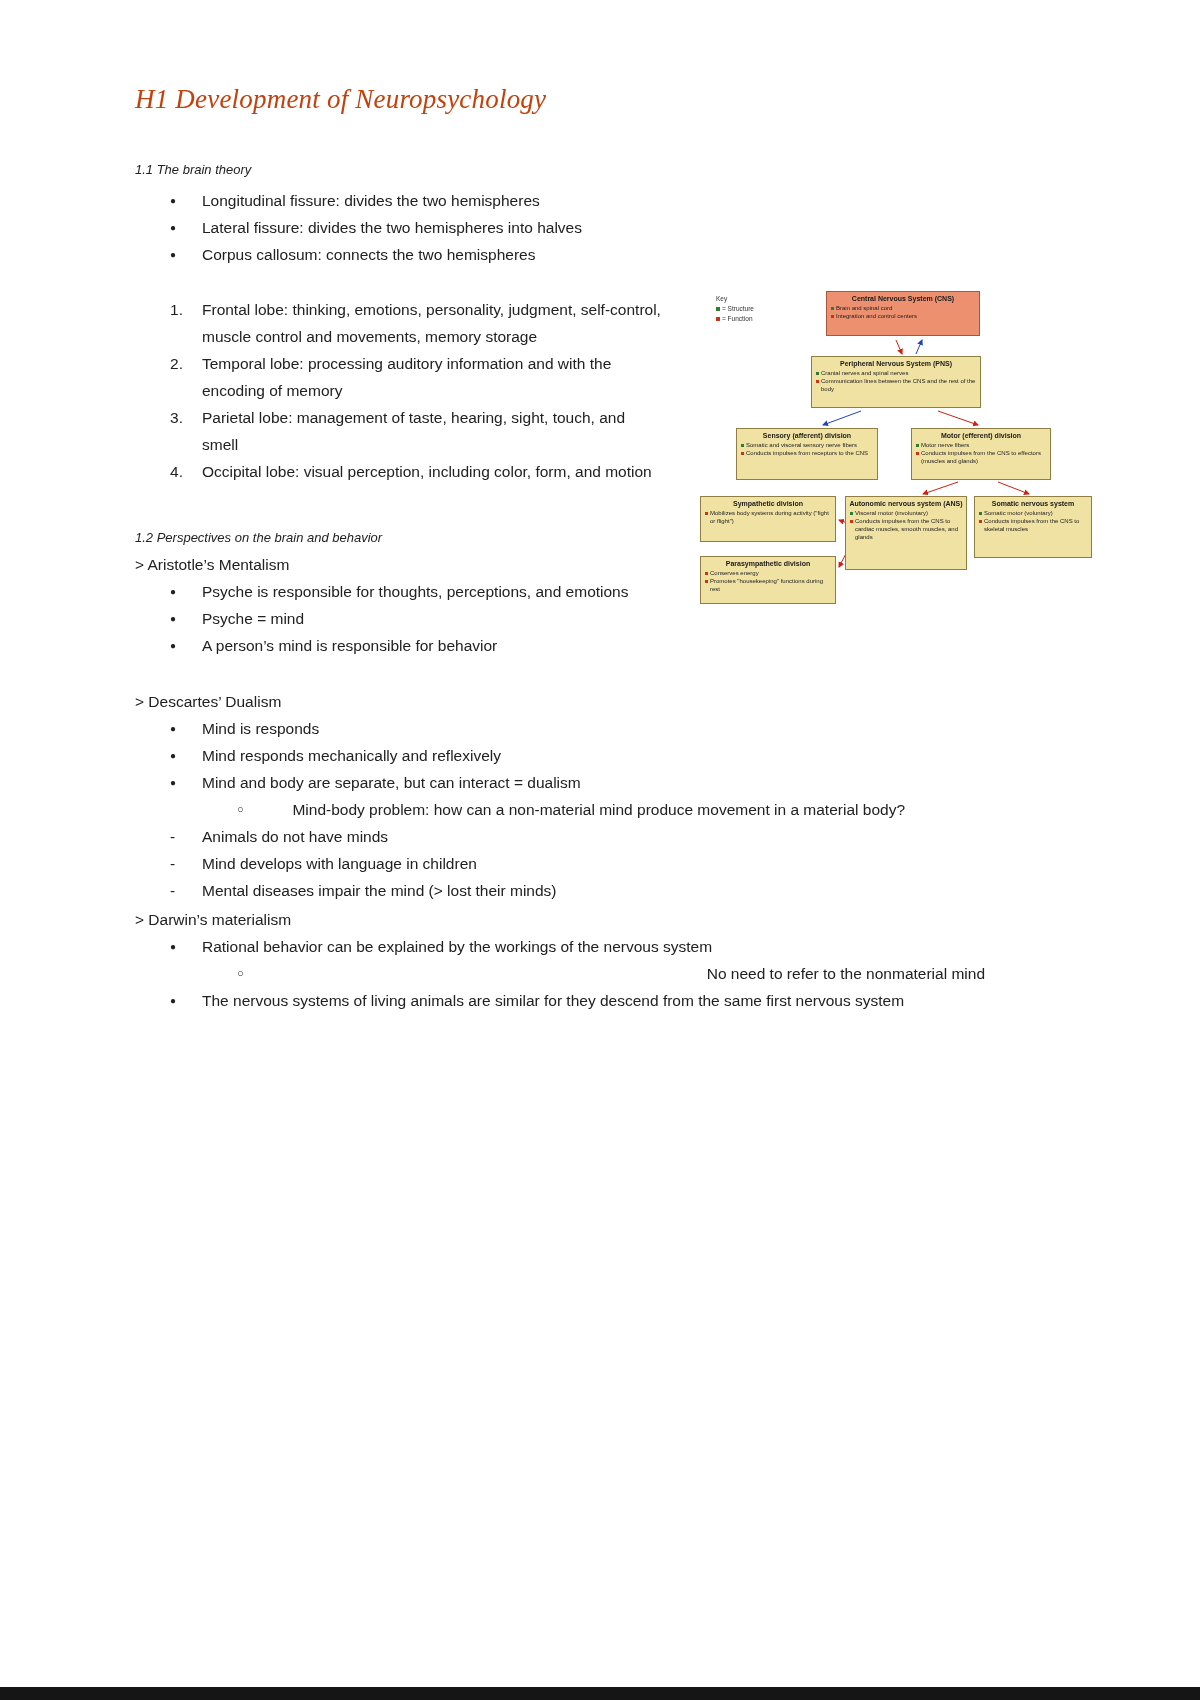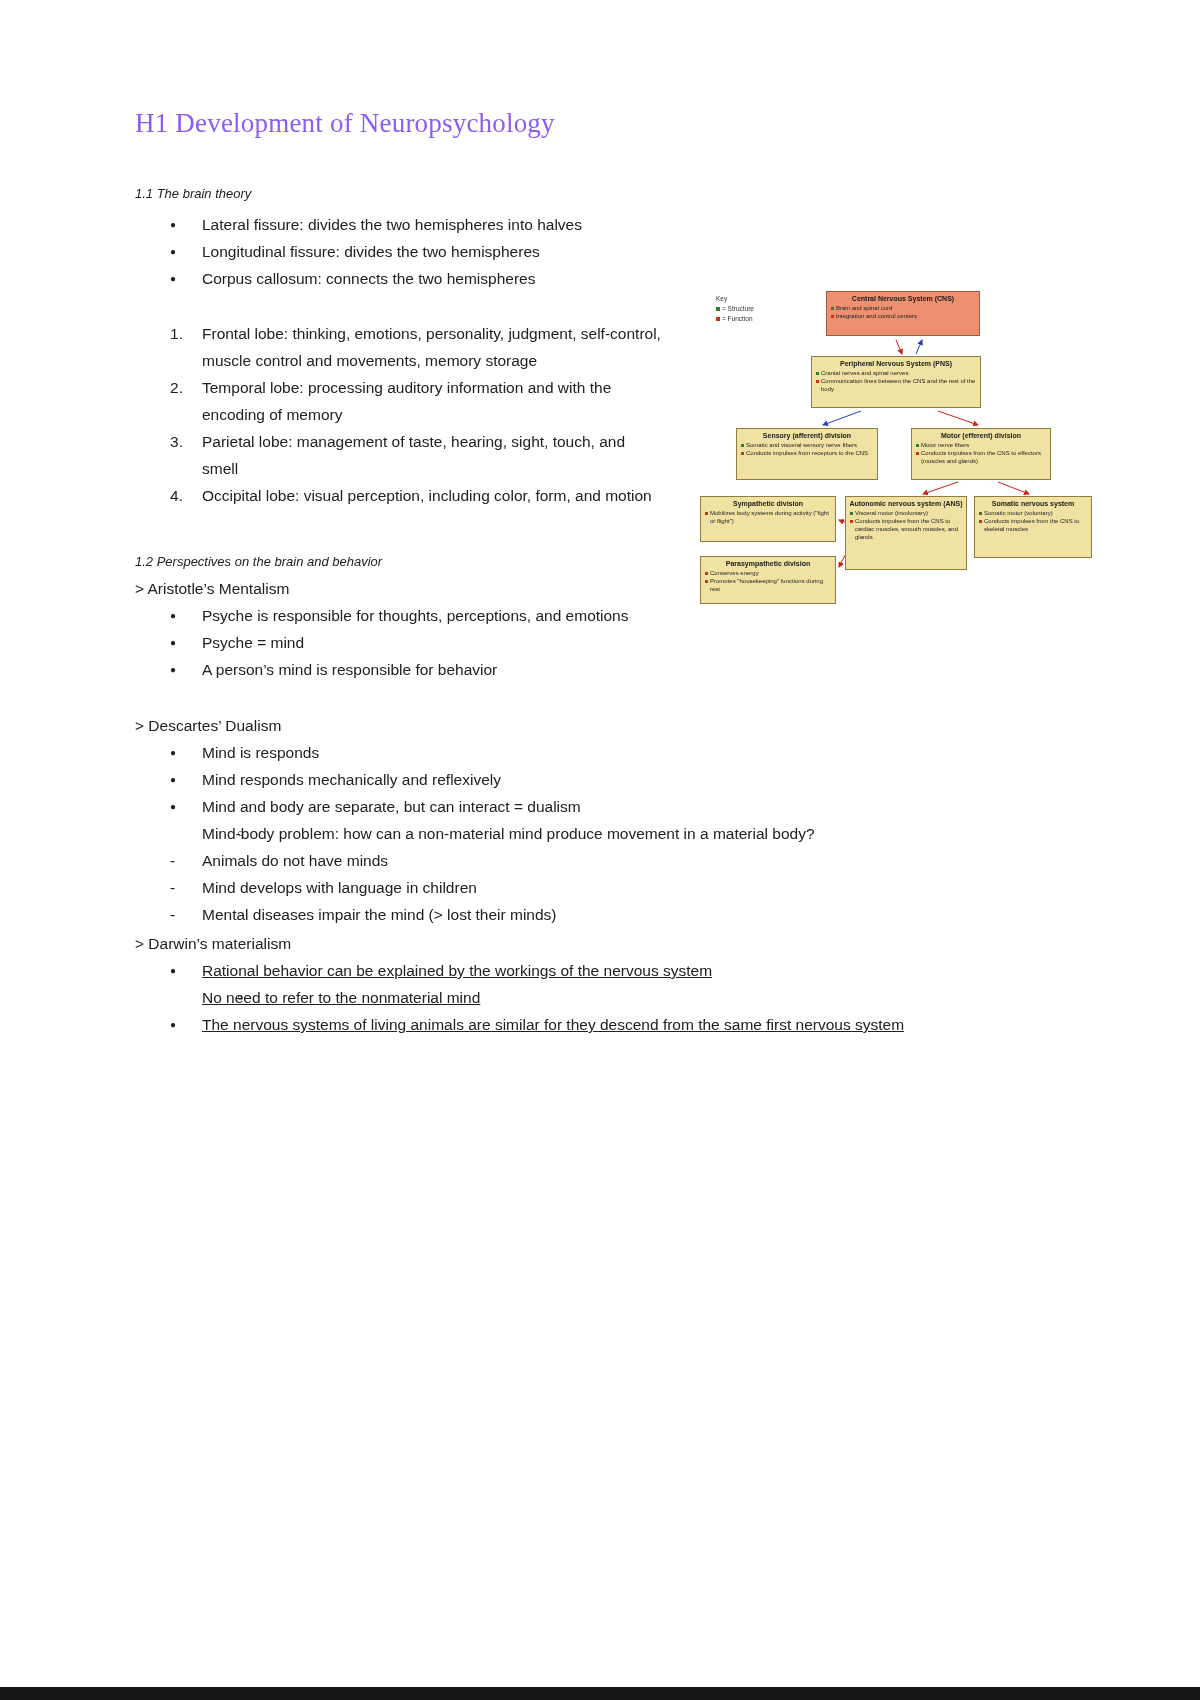--- a/index.html
+++ b/index.html
@@ -3,37 +3,37 @@
 <meta charset="utf-8">
 <style>
   html,body{margin:0;padding:0;}
   body{
     width:1200px;height:1700px;position:relative;background:#ffffff;
     font-family:"Liberation Sans",sans-serif;color:#212121;overflow:hidden;
   }
   .content{position:relative;padding:0 135px;}
   .doc-title{
     font-family:"Liberation Serif",serif;font-weight:400;
-    font-size:27px;color:#8b5cf6;margin:0;padding-top:108px;letter-spacing:.2px;
+    font-size:27px;color:#c2410c;margin:0;padding-top:84px;letter-spacing:.2px;font-style:italic;
   }
   .sec-heading{font-style:italic;font-size:13px;font-weight:400;margin:44px 0 0 0;line-height:22px;}
   .sec-heading.second{margin-top:42px;}
   .gt-heading{font-size:15.5px;margin:2px 0 0 0;line-height:27px;}
   .gt-heading.gap-lg{margin-top:29px;}
   .gt-heading.gap-md{}
 
   ul.blist,ol.nlist{list-style:none;margin:0;padding:0;width:930px;}
   ul.blist.narrow{width:530px;}
-  ul.blist.w850{width:850px;text-decoration:underline;}
+  ul.blist.w850{width:850px;}
   ul.blist li,ol.nlist li{position:relative;padding-left:67px;line-height:27px;font-size:15.5px;}
   ul.blist{margin-top:6px;}
   ul.blist.tight{margin-top:0;}
   li.b::before{content:"\25CF";position:absolute;left:35px;top:0;font-size:10px;line-height:27px;}
   li.d::before{content:"-";position:absolute;left:35px;top:0;font-size:15.5px;line-height:27px;}
-  li.o{padding-left:133px;}
+  li.o{padding-left:133px;text-align:right;}
   li.o::before{content:"\25CB";position:absolute;left:102px;top:0;font-size:11px;line-height:27px;}
   li.w770{width:770px;box-sizing:border-box;}
   ol.nlist{margin-top:28px;counter-reset:n;width:530px;}
   ol.nlist li{counter-increment:n;}
   ol.nlist li::before{content:counter(n) ".";position:absolute;left:35px;top:0;line-height:27px;}
 
   
   .diagram{position:absolute;left:698px;top:286px;width:402px;height:335px;}
   .diagram svg.arrows{position:absolute;left:0;top:0;pointer-events:none;}
   .dkey{position:absolute;left:18px;top:8px;font-size:6.5px;color:#333;line-height:1.5;}
@@ -61,22 +61,22 @@
 </head>
 <body>
 
 <div class="content">
 
   <h1 class="doc-title">H1 Development of Neuropsychology</h1>
 
   <p class="sec-heading">1.1 The brain theory</p>
 
   <ul class="blist narrow">
+    <li class="b"><span>Longitudinal fissure: divides the two hemispheres</span></li>
     <li class="b"><span>Lateral fissure: divides the two hemispheres into halves</span></li>
-    <li class="b"><span>Longitudinal fissure: divides the two hemispheres</span></li>
     <li class="b"><span>Corpus callosum: connects the two hemispheres</span></li>
   </ul>
 
   <ol class="nlist">
     <li><span>Frontal lobe: thinking, emotions, personality, judgment, self-control, muscle control and movements, memory storage</span></li>
     <li><span>Temporal lobe: processing auditory information and with the encoding of memory</span></li>
     <li><span>Parietal lobe: management of taste, hearing, sight, touch, and smell</span></li>
     <li><span>Occipital lobe: visual perception, including color, form, and motion</span></li>
   </ol>
 

